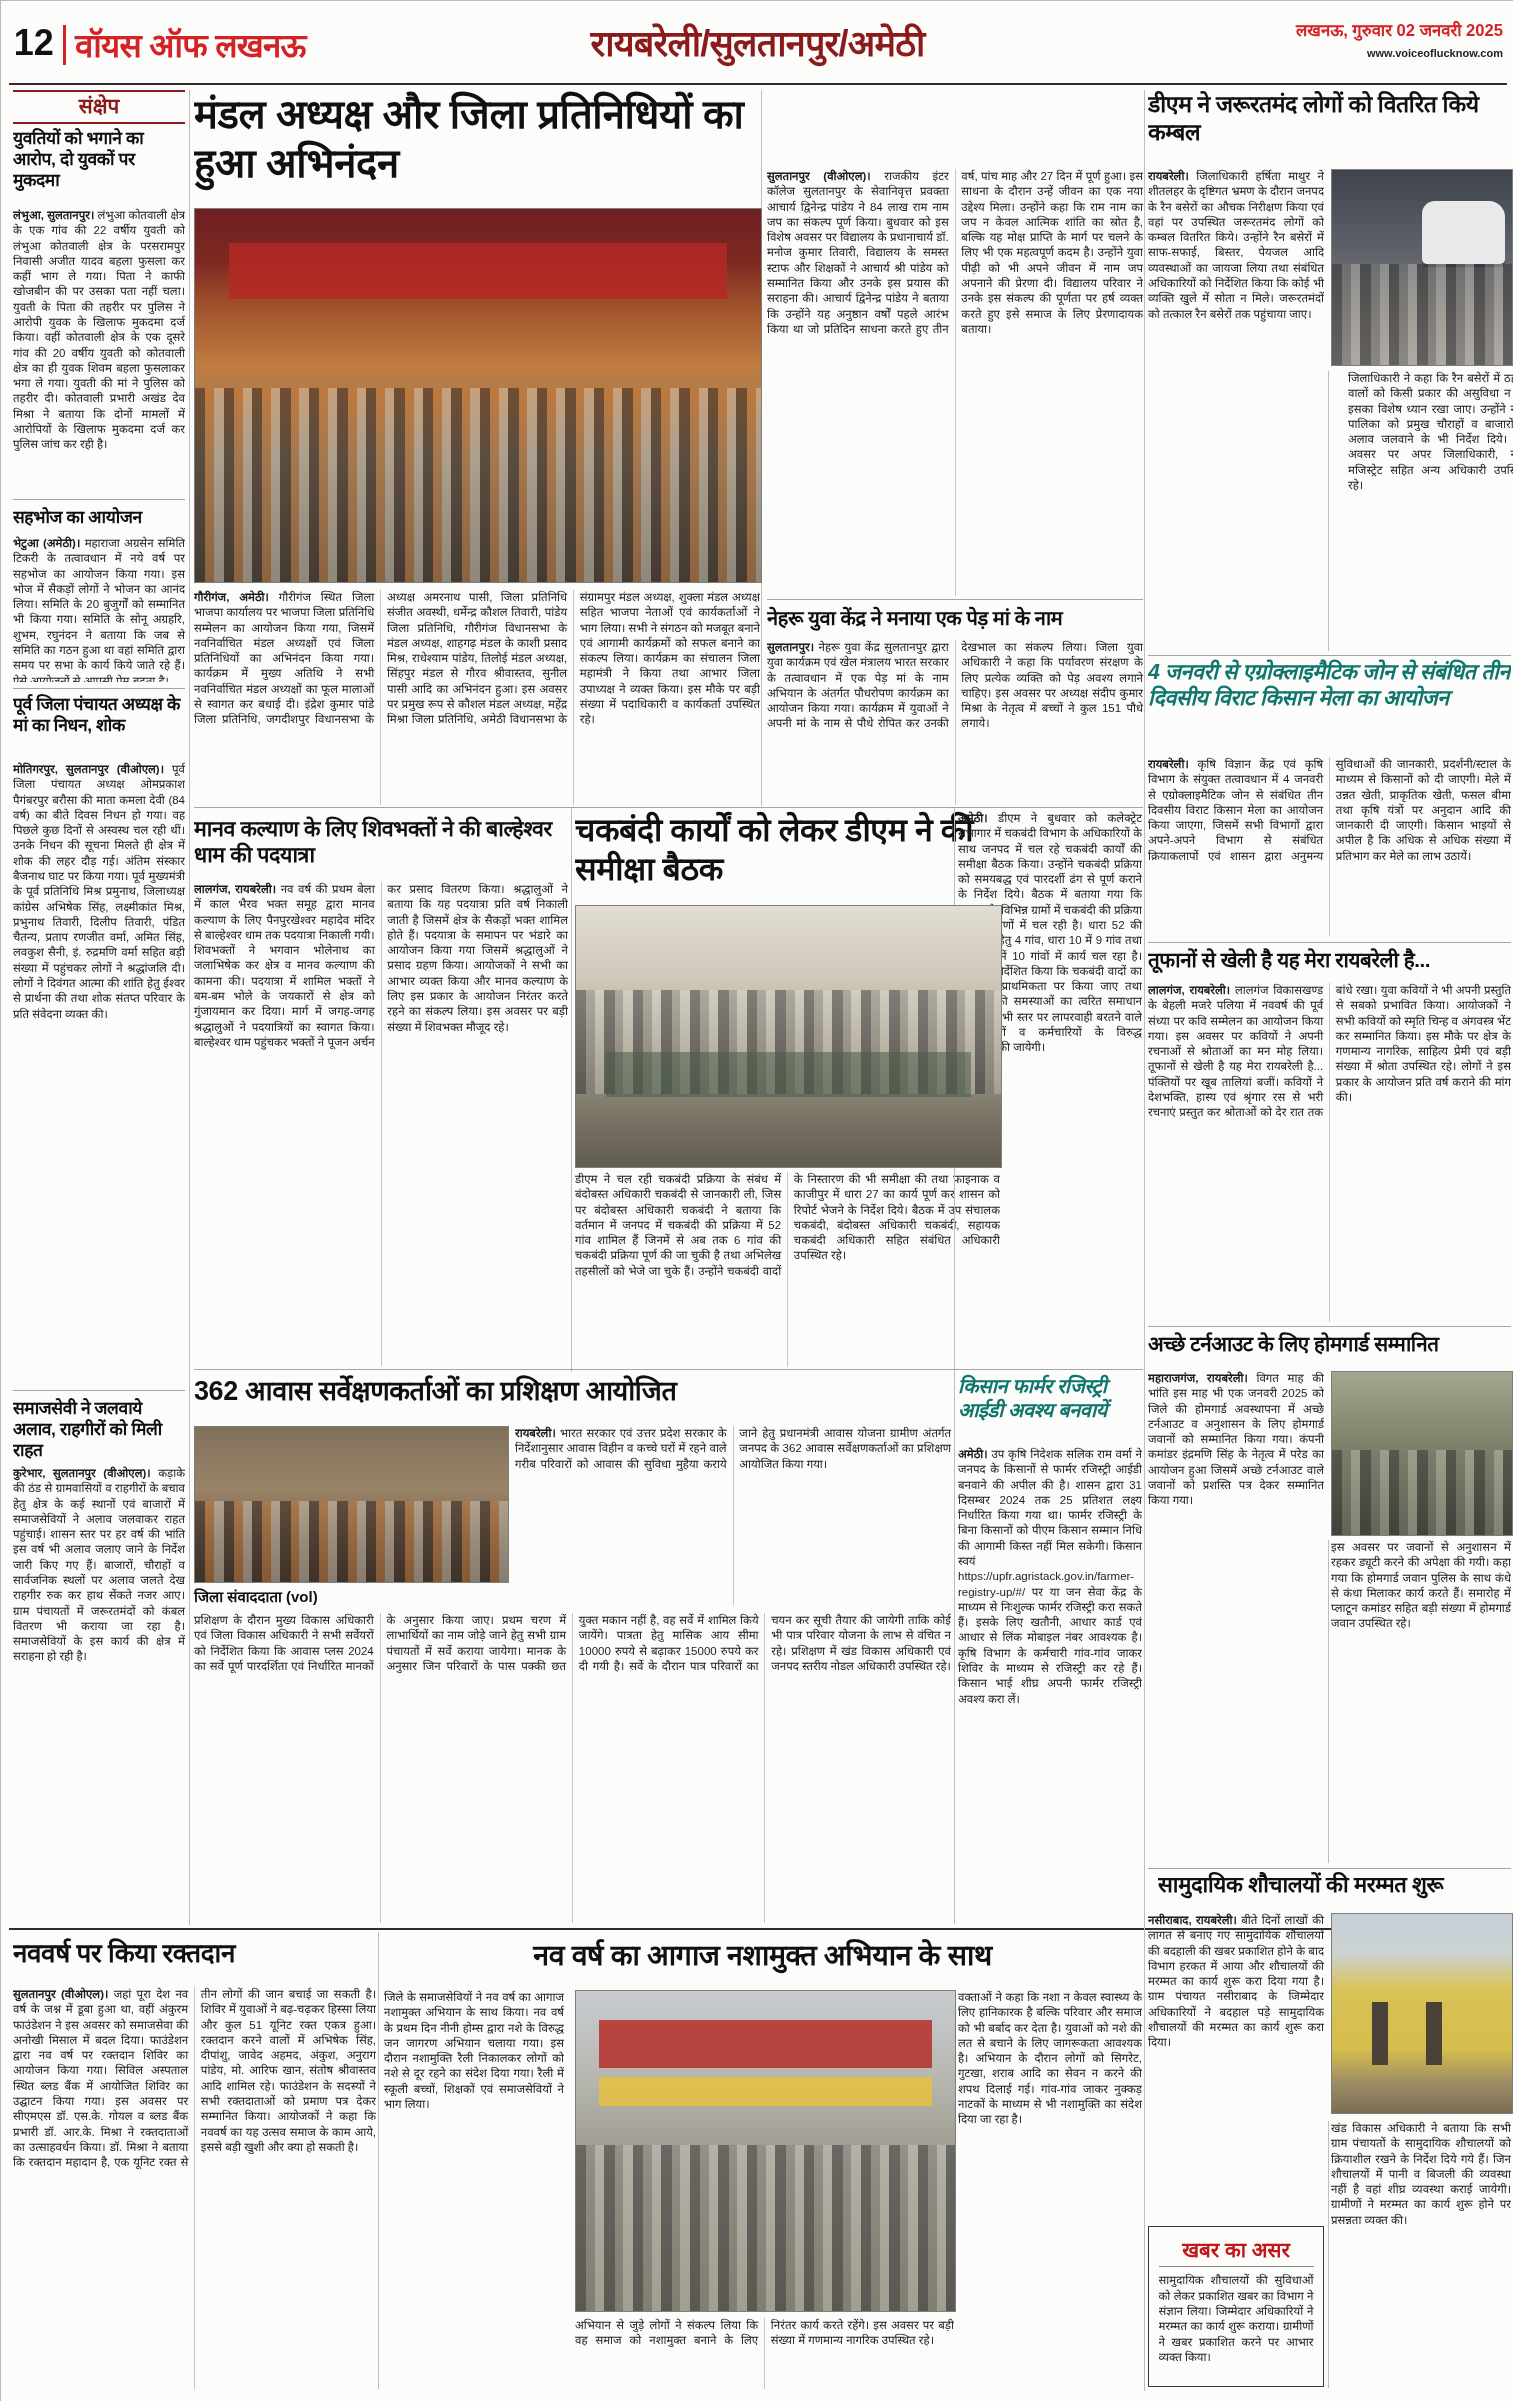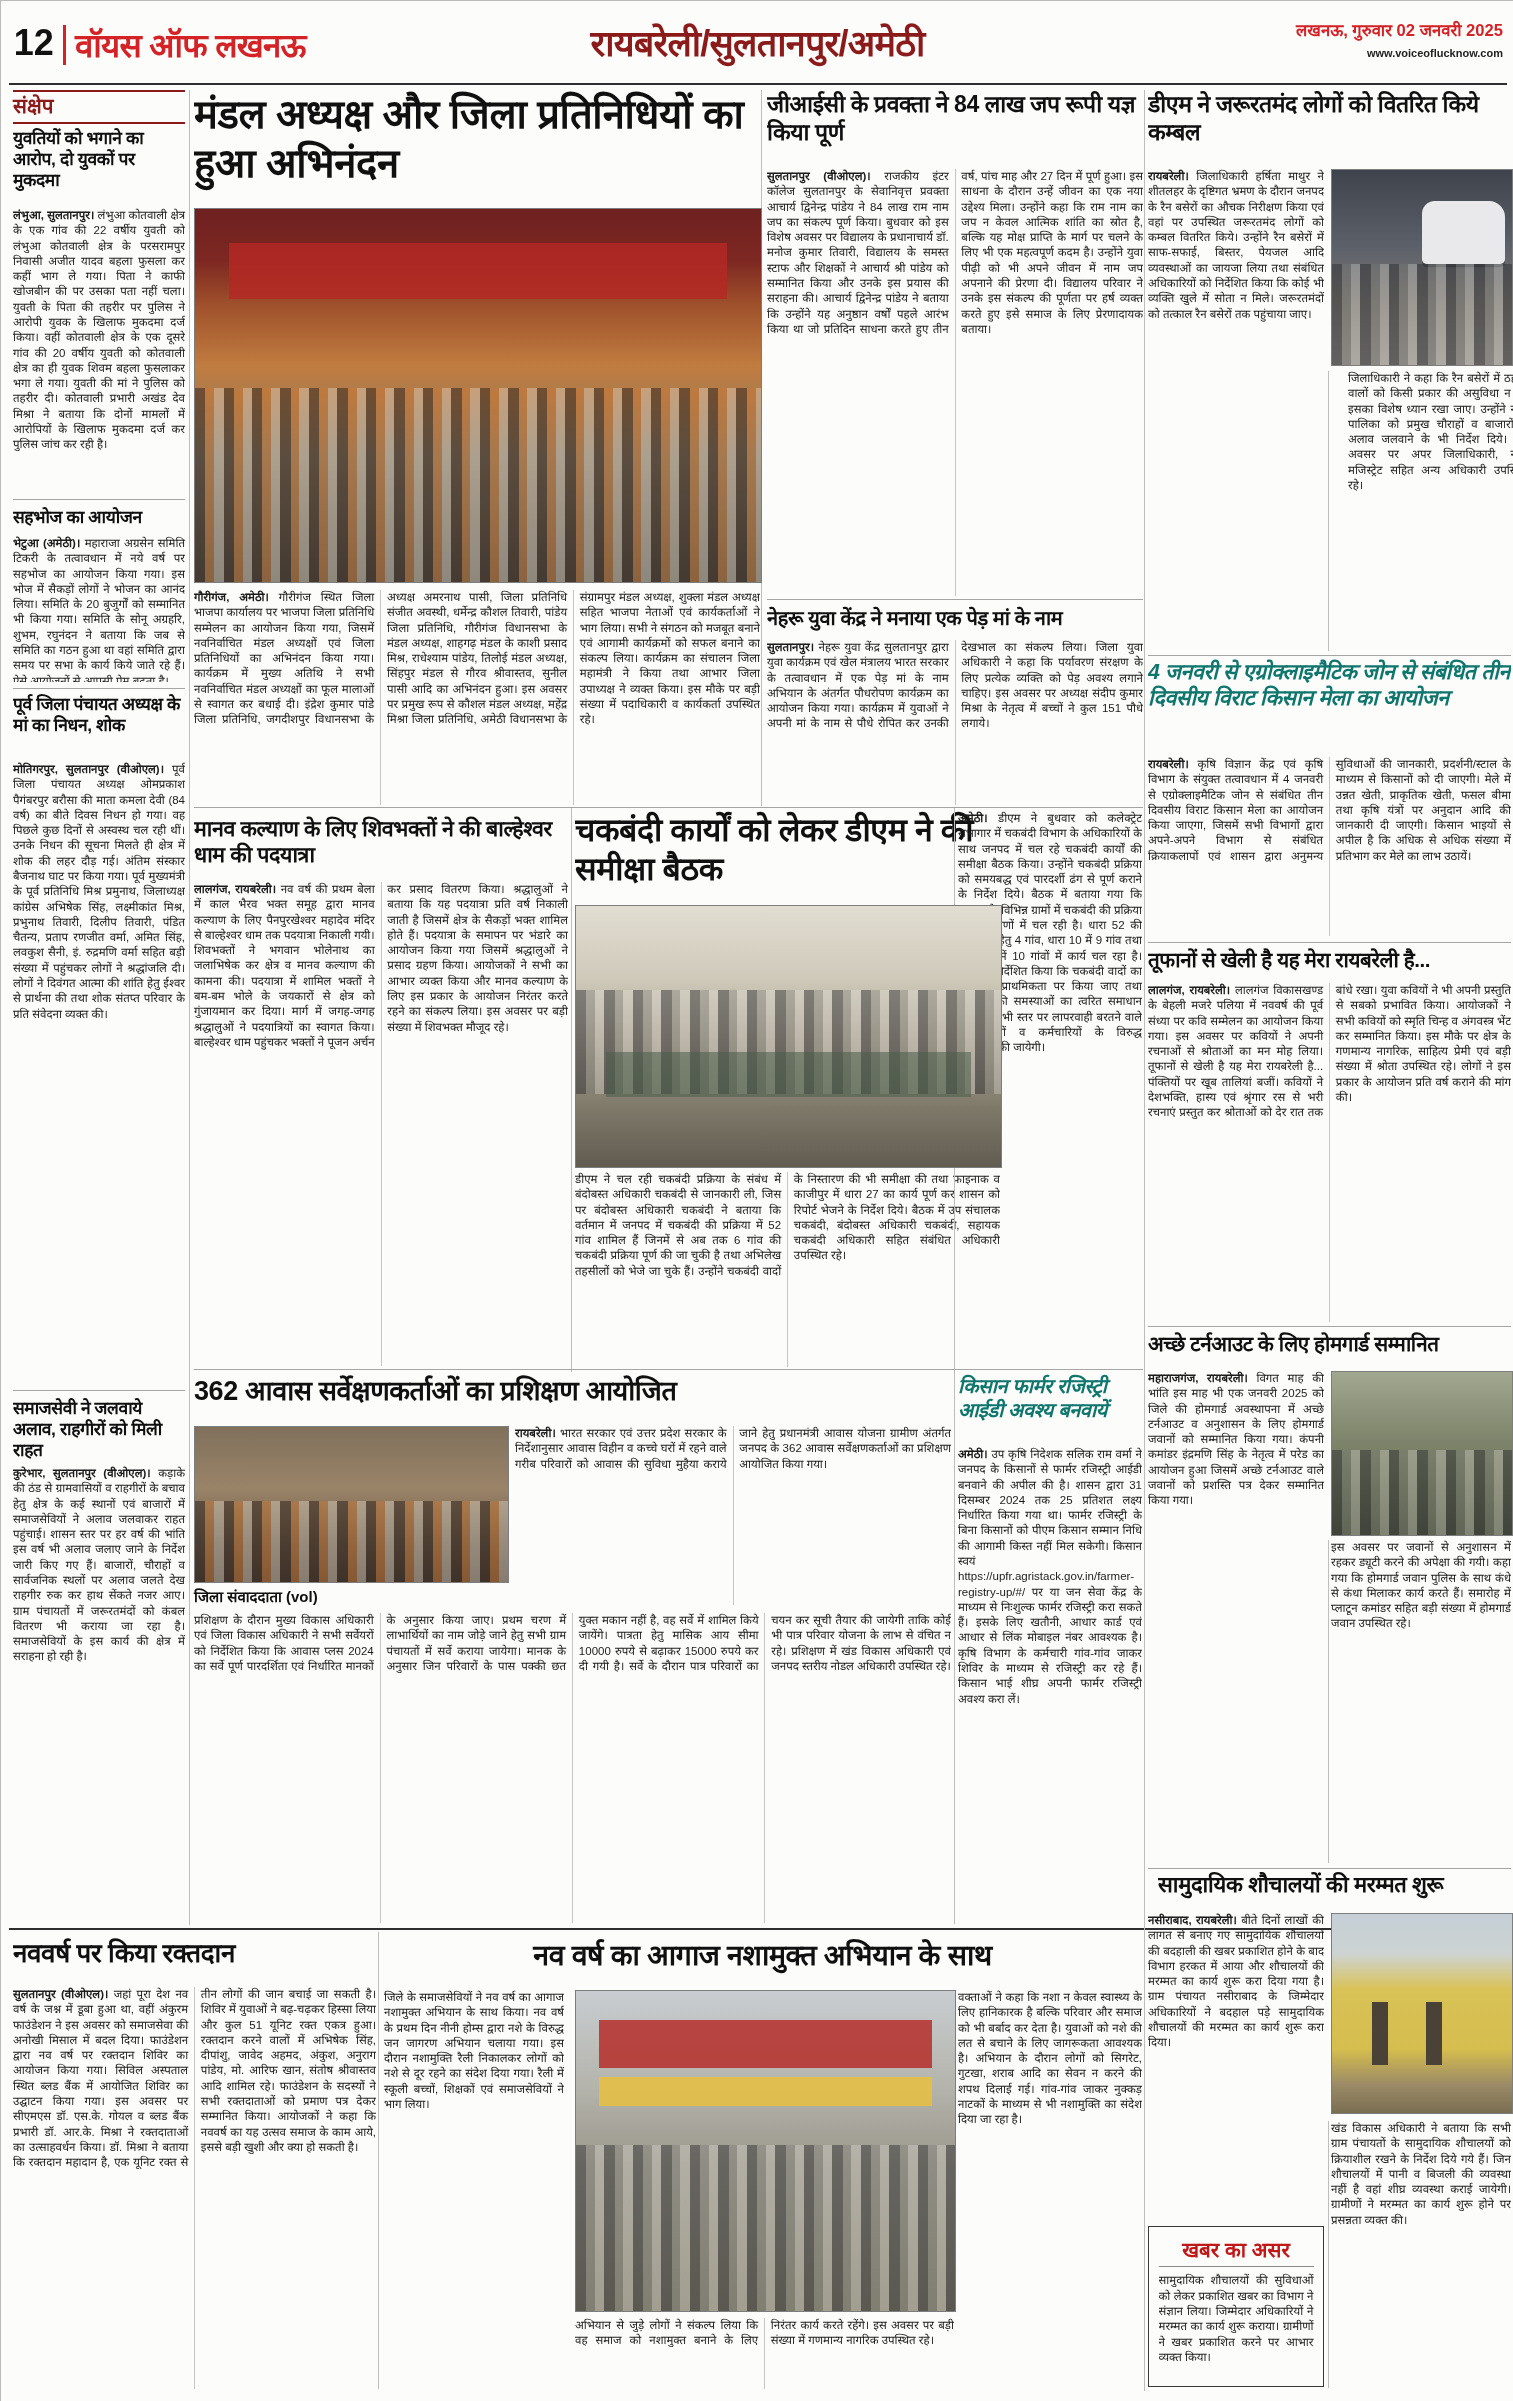--- a/index.html
+++ b/index.html
@@ -33,21 +33,21 @@
   .ph-home{background:linear-gradient(180deg,#a2a890 0%,#848a70 35%,#6a7058 70%,#545a46 100%);}
   .ph-shau{background:linear-gradient(180deg,#c5cfd6 0%,#cdd3d2 20%,#d9c256 38%,#d5bd4e 68%,#9a8a66 86%,#7a6e52 100%);}
   .ph-nasha{background:linear-gradient(180deg,#c9cdd1 0%,#b4b4ac 30%,#9a968a 55%,#84806f 100%);}
   .pagenum{font-size:36px;font-weight:bold;color:#111;}
   .masthead{color:#d32327;font-weight:bold;font-size:33px;letter-spacing:-0.8px;}
   .mastbar{position:absolute;width:3.2px;background:#d32327;}
   .region{color:#8b1a1a;font-weight:bold;font-size:36px;text-align:center;letter-spacing:-0.8px;}
   .eddate{color:#d32327;font-weight:bold;font-size:16.6px;text-align:right;}
   .website{font-size:11px;text-align:right;color:#222;font-weight:bold;}
   .brief-box{border-top:2.4px solid #8b1a1a;border-bottom:2.4px solid #8b1a1a;color:#8b1a1a;font-weight:bold;
-             font-size:20.6px;text-align:left;line-height:1.35;}
+             font-size:20.6px;text-align:center;line-height:1.35;}
   .caption{font-weight:bold;font-size:15px;color:#111;}
   .impact{border:1.6px solid #3a3a3a;padding:8px 9.5px;box-sizing:border-box;}
   .impact-title{color:#c01818;font-weight:bold;font-size:20.6px;text-align:center;border-bottom:0.8px solid #888;
                 padding-bottom:3.2px;margin-bottom:6.3px;}
 </style>
 </head>
 <body>
 
 <div class="page">
 
@@ -76,21 +76,20 @@
   <div class="abs head" style="left:12px;top:1397px;width:172px;height:63px;font-size:17.4px;">समाजसेवी ने जलवाये अलाव, राहगीरों को मिली राहत</div>
   <div class="abs bodytxt" style="left:12px;top:1465px;width:172px;height:453px;"><b class="dl">कुरेभार, सुलतानपुर (वीओएल)।</b> <span>कड़ाके की ठंड से ग्रामवासियों व राहगीरों के बचाव हेतु क्षेत्र के कई स्थानों एवं बाजारों में समाजसेवियों ने अलाव जलवाकर राहत पहुंचाई। शासन स्तर पर हर वर्ष की भांति इस वर्ष भी अलाव जलाए जाने के निर्देश जारी किए गए हैं। बाजारों, चौराहों व सार्वजनिक स्थलों पर अलाव जलते देख राहगीर रुक कर हाथ सेंकते नजर आए। ग्राम पंचायतों में जरूरतमंदों को कंबल वितरण भी कराया जा रहा है। समाजसेवियों के इस कार्य की क्षेत्र में सराहना हो रही है।</span></div>
 
   <div class="abs head" style="left:193px;top:89px;width:566px;height:112px;font-size:40px;">मंडल अध्यक्ष और जिला प्रतिनिधियों का हुआ अभिनंदन</div>
   <div class="photo ph-mandal" style="left:193px;top:207px;width:566px;height:373px;">
     <div class="banner"></div>
     <div class="figs"></div>
   </div>
   <div class="abs bodytxt cols3" style="left:193px;top:589px;width:566px;height:215px;"><b class="dl">गौरीगंज, अमेठी।</b> <span>गौरीगंज स्थित जिला भाजपा कार्यालय पर भाजपा जिला प्रतिनिधि सम्मेलन का आयोजन किया गया, जिसमें नवनिर्वाचित मंडल अध्यक्षों एवं जिला प्रतिनिधियों का अभिनंदन किया गया। कार्यक्रम में मुख्य अतिथि ने सभी नवनिर्वाचित मंडल अध्यक्षों का फूल मालाओं से स्वागत कर बधाई दी। इंद्रेश कुमार पांडे जिला प्रतिनिधि, जगदीशपुर विधानसभा के अध्यक्ष अमरनाथ पासी, जिला प्रतिनिधि संजीत अवस्थी, धर्मेन्द्र कौशल तिवारी, पांडेय जिला प्रतिनिधि, गौरीगंज विधानसभा के मंडल अध्यक्ष, शाहगढ़ मंडल के काशी प्रसाद मिश्र, राधेश्याम पांडेय, तिलोई मंडल अध्यक्ष, सिंहपुर मंडल से गौरव श्रीवास्तव, सुनील पासी आदि का अभिनंदन हुआ। इस अवसर पर प्रमुख रूप से कौशल मंडल अध्यक्ष, महेंद्र मिश्रा जिला प्रतिनिधि, अमेठी विधानसभा के संग्रामपुर मंडल अध्यक्ष, शुक्ला मंडल अध्यक्ष सहित भाजपा नेताओं एवं कार्यकर्ताओं ने भाग लिया। सभी ने संगठन को मजबूत बनाने एवं आगामी कार्यक्रमों को सफल बनाने का संकल्प लिया। कार्यक्रम का संचालन जिला महामंत्री ने किया तथा आभार जिला उपाध्यक्ष ने व्यक्त किया। इस मौके पर बड़ी संख्या में पदाधिकारी व कार्यकर्ता उपस्थित रहे।</span></div>
 
-  <div class="abs head" style="left:766px;top:89px;width:376px;height:74px;font-size:23px;">जीआईसी के प्रवक्ता ने 84 लाख जप रूपी यज्ञ किया पूर्ण</div>
   <div class="abs bodytxt cols2" style="left:766px;top:168px;width:376px;height:427px;"><b class="dl">सुलतानपुर (वीओएल)।</b> <span>राजकीय इंटर कॉलेज सुलतानपुर के सेवानिवृत्त प्रवक्ता आचार्य द्विनेन्द्र पांडेय ने 84 लाख राम नाम जप का संकल्प पूर्ण किया। बुधवार को इस विशेष अवसर पर विद्यालय के प्रधानाचार्य डॉ. मनोज कुमार तिवारी, विद्यालय के समस्त स्टाफ और शिक्षकों ने आचार्य श्री पांडेय को सम्मानित किया और उनके इस प्रयास की सराहना की। आचार्य द्विनेन्द्र पांडेय ने बताया कि उन्होंने यह अनुष्ठान वर्षों पहले आरंभ किया था जो प्रतिदिन साधना करते हुए तीन वर्ष, पांच माह और 27 दिन में पूर्ण हुआ। इस साधना के दौरान उन्हें जीवन का एक नया उद्देश्य मिला। उन्होंने कहा कि राम नाम का जप न केवल आत्मिक शांति का स्रोत है, बल्कि यह मोक्ष प्राप्ति के मार्ग पर चलने के लिए भी एक महत्वपूर्ण कदम है। उन्होंने युवा पीढ़ी को भी अपने जीवन में नाम जप अपनाने की प्रेरणा दी। विद्यालय परिवार ने उनके इस संकल्प की पूर्णता पर हर्ष व्यक्त करते हुए इसे समाज के लिए प्रेरणादायक बताया।</span></div>
   <div class="hline" style="left:766px;top:598px;width:376px;"></div>
 
   <div class="abs head" style="left:766px;top:605px;width:376px;height:30px;font-size:20px;">नेहरू युवा केंद्र ने मनाया एक पेड़ मां के नाम</div>
   <div class="abs bodytxt cols2" style="left:766px;top:639px;width:376px;height:165px;"><b class="dl">सुलतानपुर।</b> <span>नेहरू युवा केंद्र सुलतानपुर द्वारा युवा कार्यक्रम एवं खेल मंत्रालय भारत सरकार के तत्वावधान में एक पेड़ मां के नाम अभियान के अंतर्गत पौधरोपण कार्यक्रम का आयोजन किया गया। कार्यक्रम में युवाओं ने अपनी मां के नाम से पौधे रोपित कर उनकी देखभाल का संकल्प लिया। जिला युवा अधिकारी ने कहा कि पर्यावरण संरक्षण के लिए प्रत्येक व्यक्ति को पेड़ अवश्य लगाने चाहिए। इस अवसर पर अध्यक्ष संदीप कुमार मिश्रा के नेतृत्व में बच्चों ने कुल 151 पौधे लगाये।</span></div>
 
   <div class="abs head" style="left:1147px;top:89px;width:363px;height:74px;font-size:23px;">डीएम ने जरूरतमंद लोगों को वितरित किये कम्बल</div>
   <div class="photo ph-kambal" style="left:1330px;top:168px;width:180px;height:195px;">
     <div class="car"></div>
     <div class="figs gray"></div>

